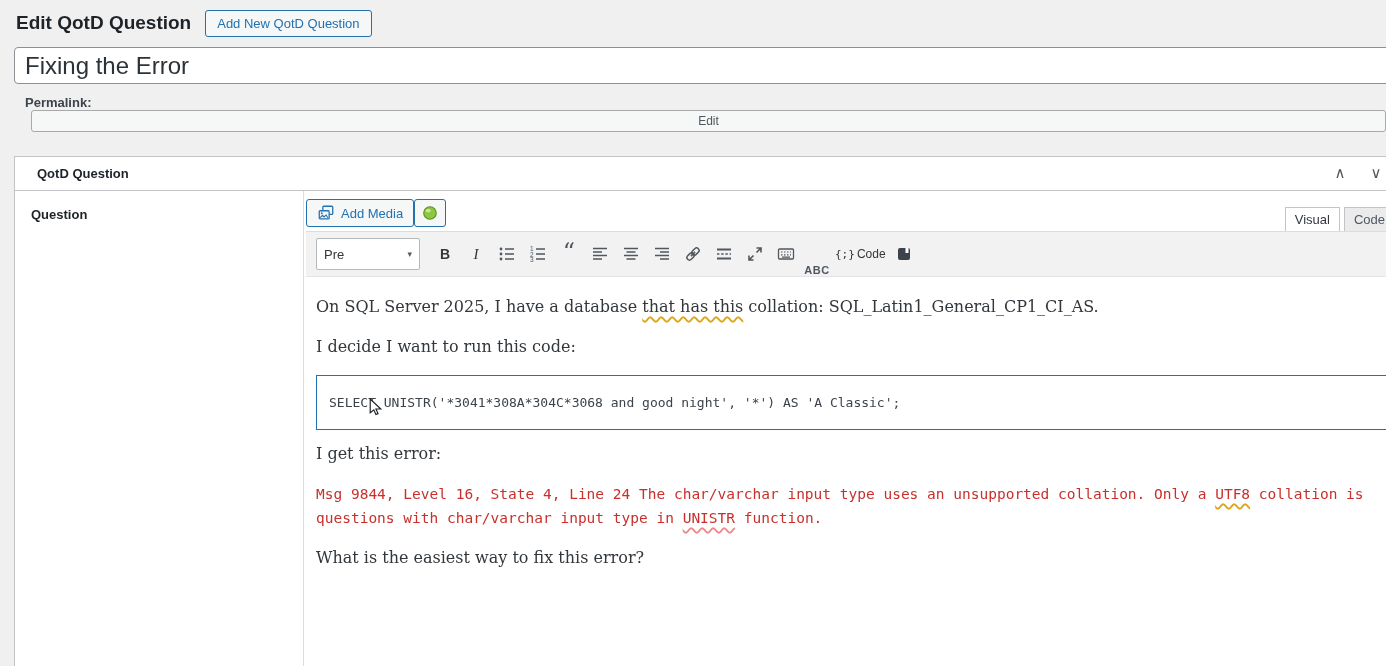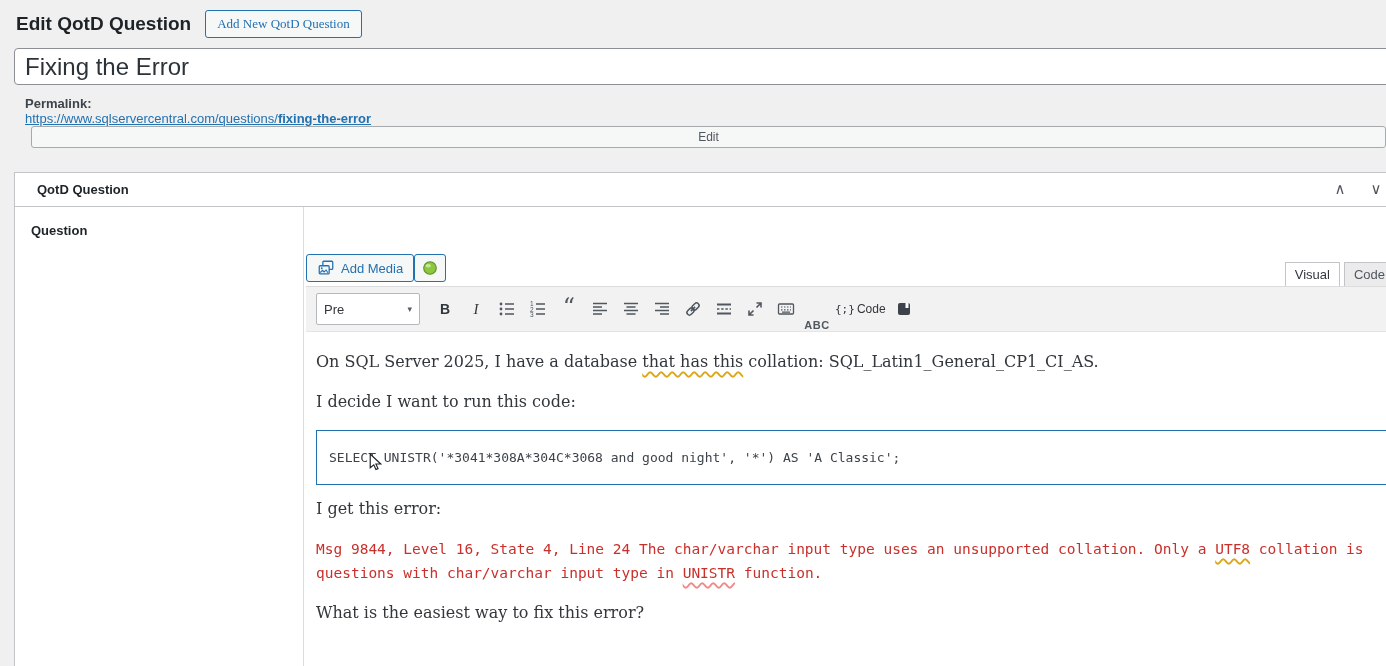--- a/index.html
+++ b/index.html
@@ -3,21 +3,21 @@
 <meta charset="utf-8">
 <style>
   * { box-sizing: border-box; margin: 0; padding: 0; }
   html,body { width:1386px; height:666px; }
   body { font-family: "Liberation Sans", sans-serif; font-size:13px; color:#1d2327; }
   .viewport { position:relative; width:1386px; height:666px; overflow:hidden; background:#f0f0f1; }
 
   
   .topbar { display:flex; align-items:center; padding:10px 0 0 16px; }
   .topbar h1 { font-size:19px; font-weight:600; color:#1d2327; line-height:1.2; }
-  .btn-secondary { margin-left:14px; padding:5px 11px; font-size:13px; font-family:Liberation Serif, serif;
+  .btn-secondary { margin-left:14px; padding:5px 11px; font-size:13px; font-family:Liberation Sans, sans-serif;
     color:var(--accent,#2271b1); background:#f6f7f7; border:1px solid var(--accent,#2271b1);
     border-radius:3px; cursor:pointer; }
 
   
   .title-input { display:block; margin:10px 0 0 14px; width:1392px; height:37px;
     padding:3px 10px; font-size:24px; font-family:"Liberation Sans",sans-serif; color:#2c3338;
     background:#fff; border:1px solid #8c8f94; border-radius:4px; outline:none; }
 
   
   .permalink-row { display:flex; margin:11px 0 0 25px;flex-direction:column; }
@@ -37,21 +37,21 @@
   .chev { width:30px; height:26px; background:none; border:none; color:#50575e; font-size:15px;
     cursor:pointer; line-height:1; font-family:"DejaVu Sans",sans-serif; }
 
   .metabox-body { display:flex; min-height:505px; align-items:stretch; }
   .label-col { width:289px; flex:0 0 289px; border-right:1px solid #dcdcde; padding:16px; }
   .label-col span { font-weight:bold; font-size:13px; color:#1d2327; }
   .editor-col { flex:1; padding:8px 0 0 2px; min-width:0; }
 
   
   .editor-top { display:flex; align-items:flex-end; justify-content:space-between; padding-right:10px; }
-  .media-buttons { display:flex; padding-bottom:4px;margin-top:39px; }
+  .media-buttons { display:flex; padding-bottom:4px; }
   .btn-media { display:inline-flex; align-items:center; gap:6px; height:28px; padding:0 10px;
     background:#f6f7f7; border:1px solid var(--accent,#2271b1); border-radius:3px;
     color:var(--accent,#2271b1); font-size:13px; font-family:inherit; cursor:pointer; }
   .btn-plugin { display:inline-flex; align-items:center; justify-content:center; width:32px; height:28px;
     background:#f6f7f7; border:1px solid var(--accent,#2271b1); border-radius:3px; cursor:pointer; }
   .editor-tabs { display:flex; gap:4px; }
   .tab { padding:4px 9px; font-size:13px; font-family:inherit; color:#50575e; cursor:pointer;
     border:1px solid #c3c4c7; border-bottom:none; background:#ebebeb; }
   .tab-active { background:#fff; color:#32373c; }
 
@@ -94,21 +94,20 @@
 
   <div class="topbar">
     <h1>Edit QotD Question</h1>
     <button class="btn-secondary">Add New QotD Question</button>
   </div>
 
   <input class="title-input" type="text" value="Fixing the Error" style="">
 
   <div class="permalink-row">
     <span class="perma-label">Permalink:</span>
-    <a class="perma-link"><span>https://www.sqlservercentral.com/questions/</span><b>fixing-the-error</b></a>
     <button class="btn-edit">Edit</button>
   </div>
 
   <div class="metabox">
     <div class="metabox-header">
       <span class="metabox-title">QotD Question</span>
       <span class="header-actions">
         <button class="chev"><span>∧</span></button>
         <button class="chev"><span>∨</span></button>
       </span>

